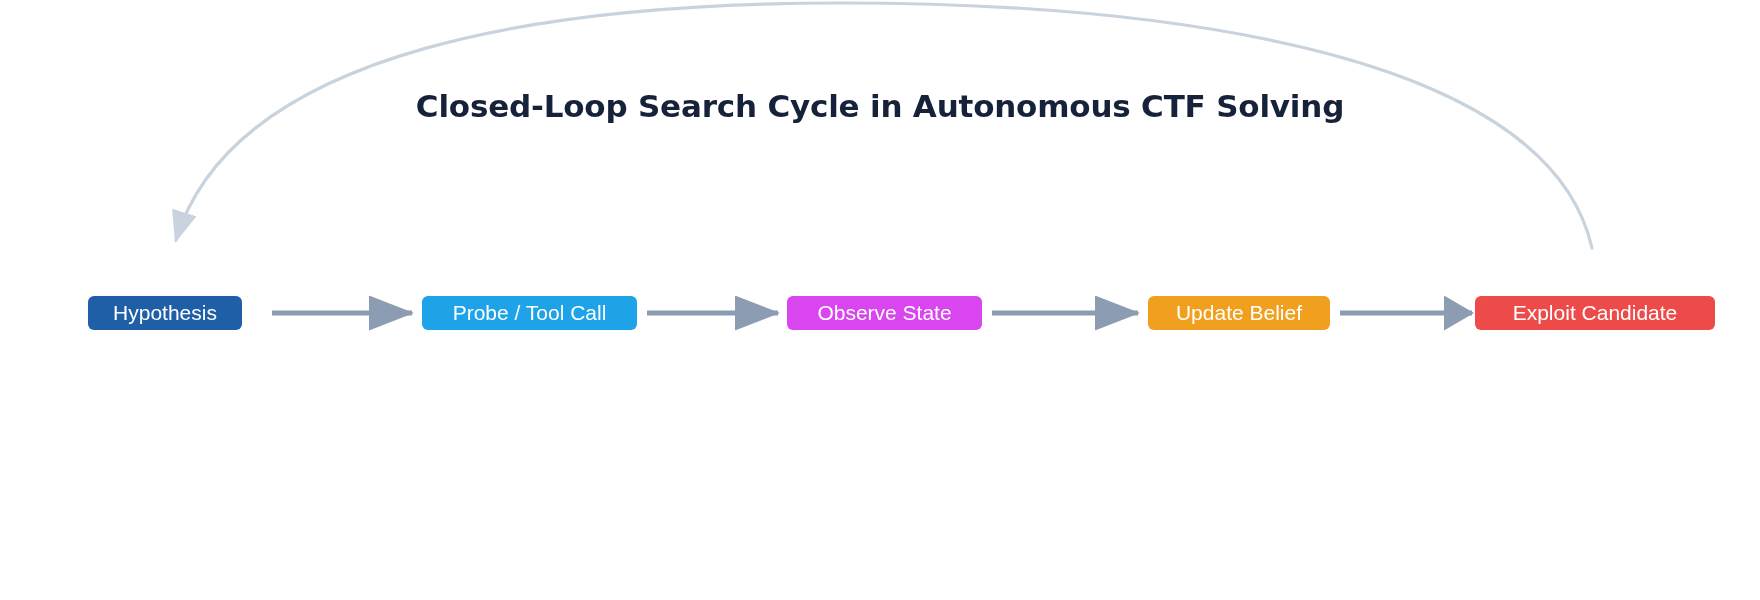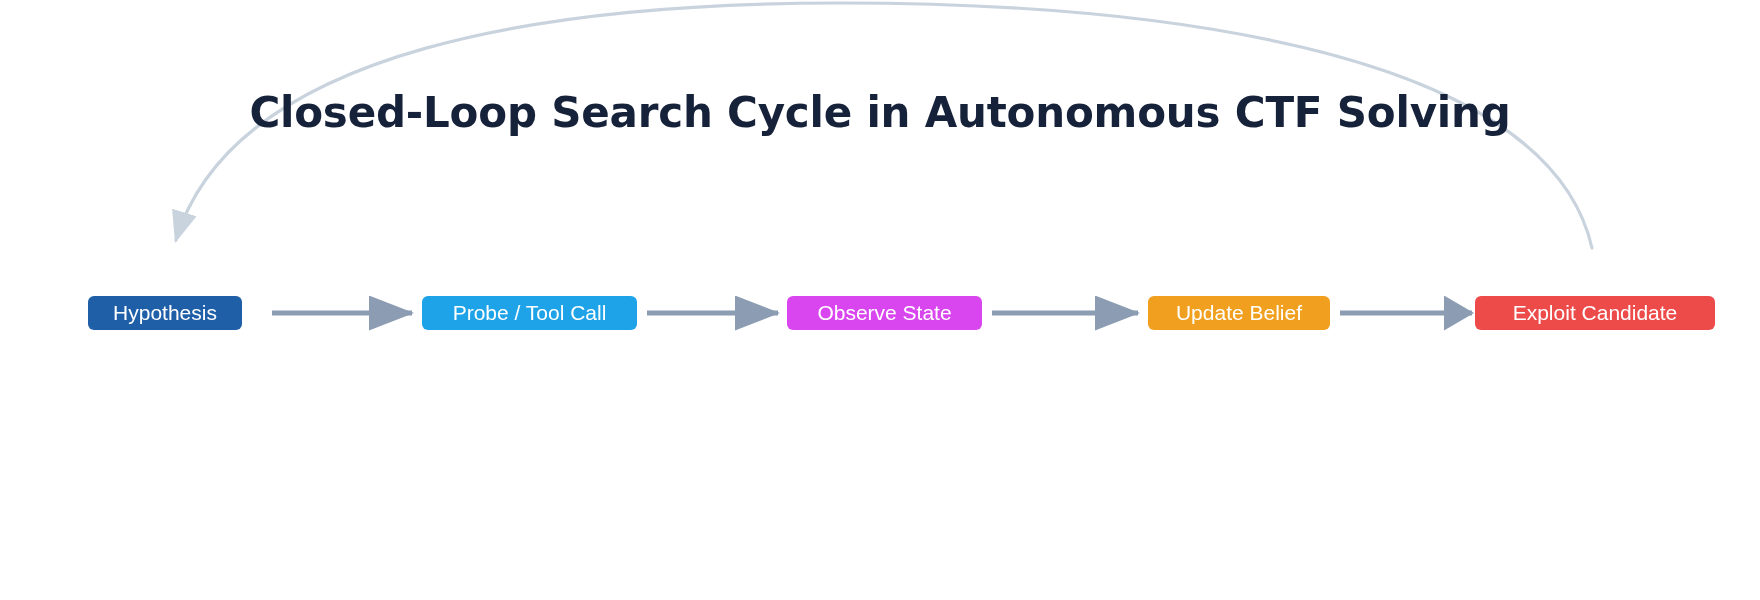--- a/index.html
+++ b/index.html
@@ -23,21 +23,21 @@
     width: 1760px;
     height: 600px;
   }
   .chart-title {
     position: absolute;
     left: 0;
     top: 88px;
     width: 1760px;
     text-align: center;
     font-family: "DejaVu Sans", "Liberation Sans", sans-serif;
-    font-size: 42px;
+    font-size: 31px;
     font-weight: bold;
     color: #16213a;
     letter-spacing: -0.2px;
     white-space: nowrap;
   }
   .node {
     position: absolute;
     display: flex;
     align-items: center;
     justify-content: center;

